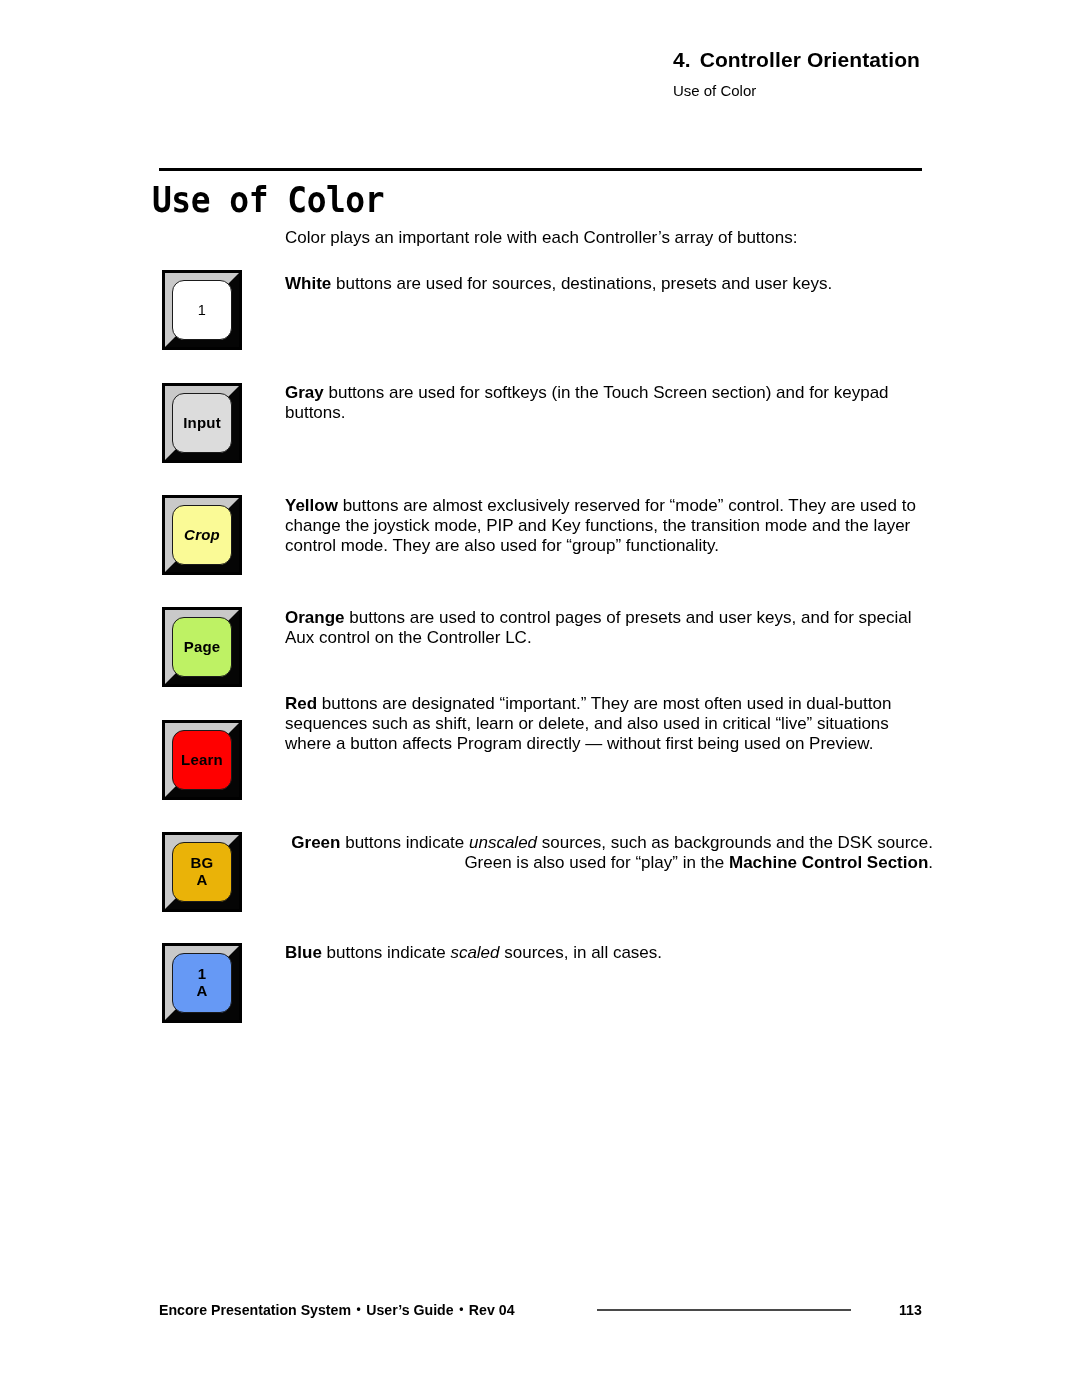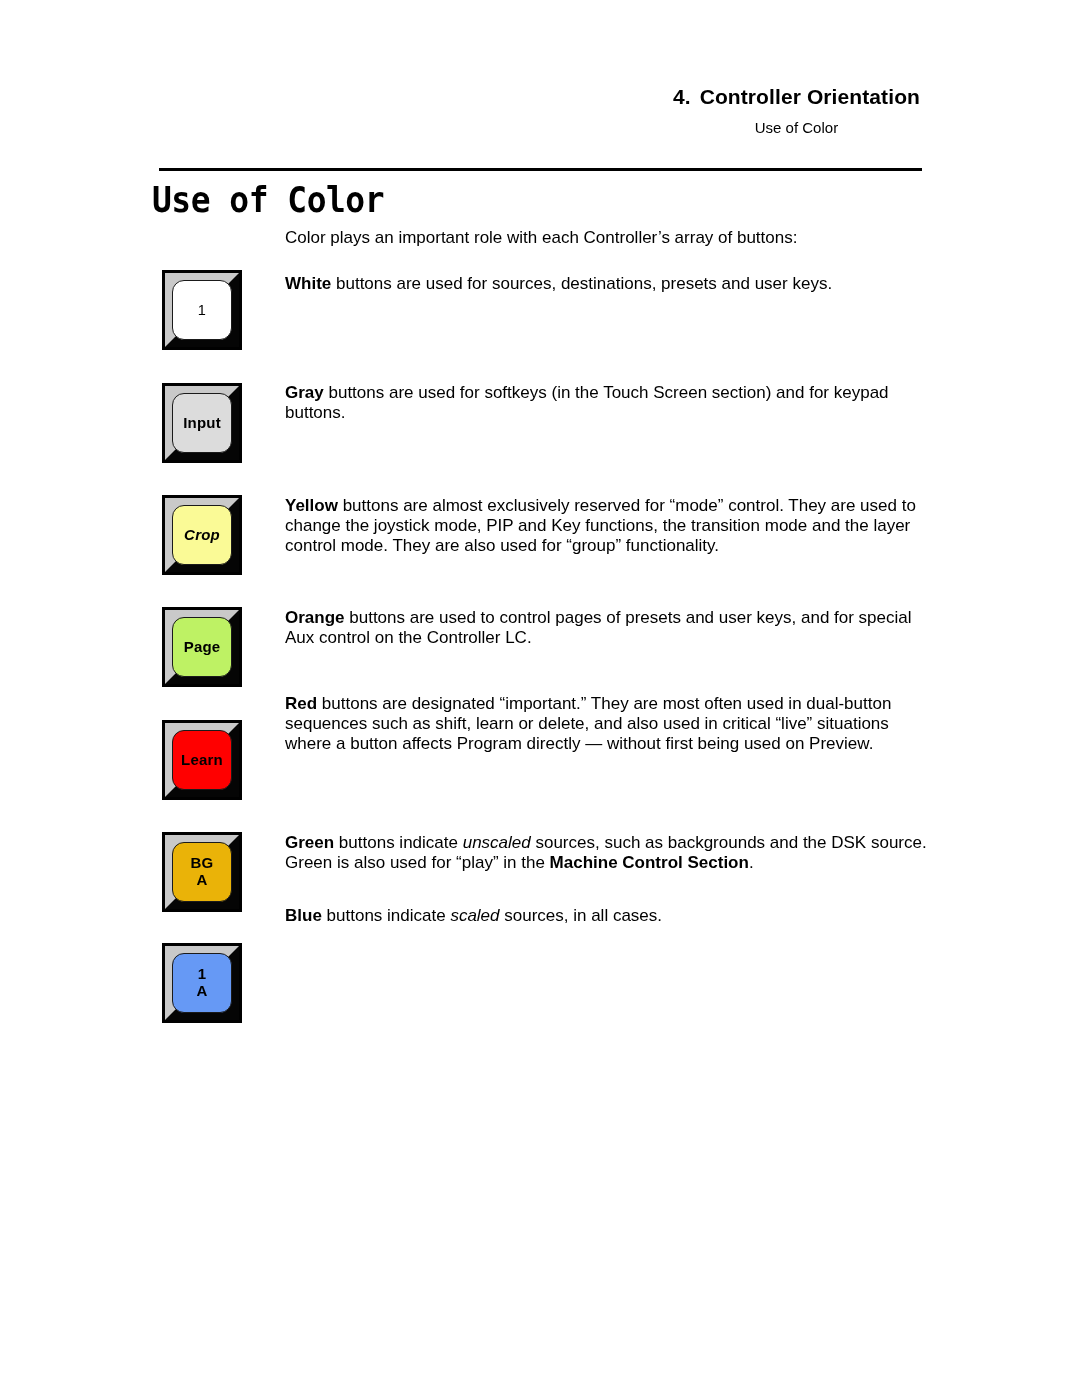--- a/index.html
+++ b/index.html
@@ -19,22 +19,21 @@
   .page {
     position: absolute;
     inset: 0;
   }
 
   
   .header {
     position: absolute;
     top: 48px;
     right: 160px;
-    text-align: center;
-    margin-top: 37px;
+    text-align: left;
   }
   .header-chapter {
     font-size: 21px;
     font-weight: bold;
     letter-spacing: 0.1px;
     white-space: nowrap;
   }
   .header-chapter .num {
     margin-right: 9px;
   }
@@ -240,27 +239,32 @@
     </div>
     <div class="para" style="top:466px;"><b>Red</b><span> buttons are designated “important.”  They are most often used in dual-button sequences such as shift, learn or delete, and also used in critical “live” situations where a button affects Program directly — without first being used on Preview.</span></div>
 
     <div class="btn" style="top:604px;">
       <div class="bevel"></div>
       <div class="cap" style="background:#eab308;">
         <span class="cap-line">BG</span>
         <span class="cap-line">A</span>
       </div>
     </div>
-    <div class="para" style="top:605px;"><b>Green</b><span> buttons indicate </span><i>unscaled</i><span> sources, such as backgrounds and the DSK source. Green is also used for “play” in the </span><b>Machine Control Section</b><span>.</span></div>
+    <div class="para" style="top:605px;text-align:right;"><b>Green</b><span> buttons indicate </span><i>unscaled</i><span> sources, such as backgrounds and the DSK source. Green is also used for “play” in the </span><b>Machine Control Section</b><span>.</span></div>
 
     <div class="btn" style="top:715px;">
       <div class="bevel"></div>
       <div class="cap" style="background:#6699f5;">
         <span class="cap-line">1</span>
         <span class="cap-line">A</span>
       </div>
     </div>
-    <div class="para" style="top:678px;"><b>Blue</b><span> buttons indicate </span><i>scaled</i><span> sources, in all cases.</span></div>
+    <div class="para" style="top:715px;"><b>Blue</b><span> buttons indicate </span><i>scaled</i><span> sources, in all cases.</span></div>
 
   </div>
 
+  <div class="footer">
+    <div class="footer-text"><span>Encore Presentation System</span><span class="dot">•</span><span>User’s Guide</span><span class="dot">•</span><span>Rev 04</span></div>
+    <div class="footer-rule"></div>
+    <div class="footer-page">113</div>
+  </div>
 
 </div>
 
 </body></html>

